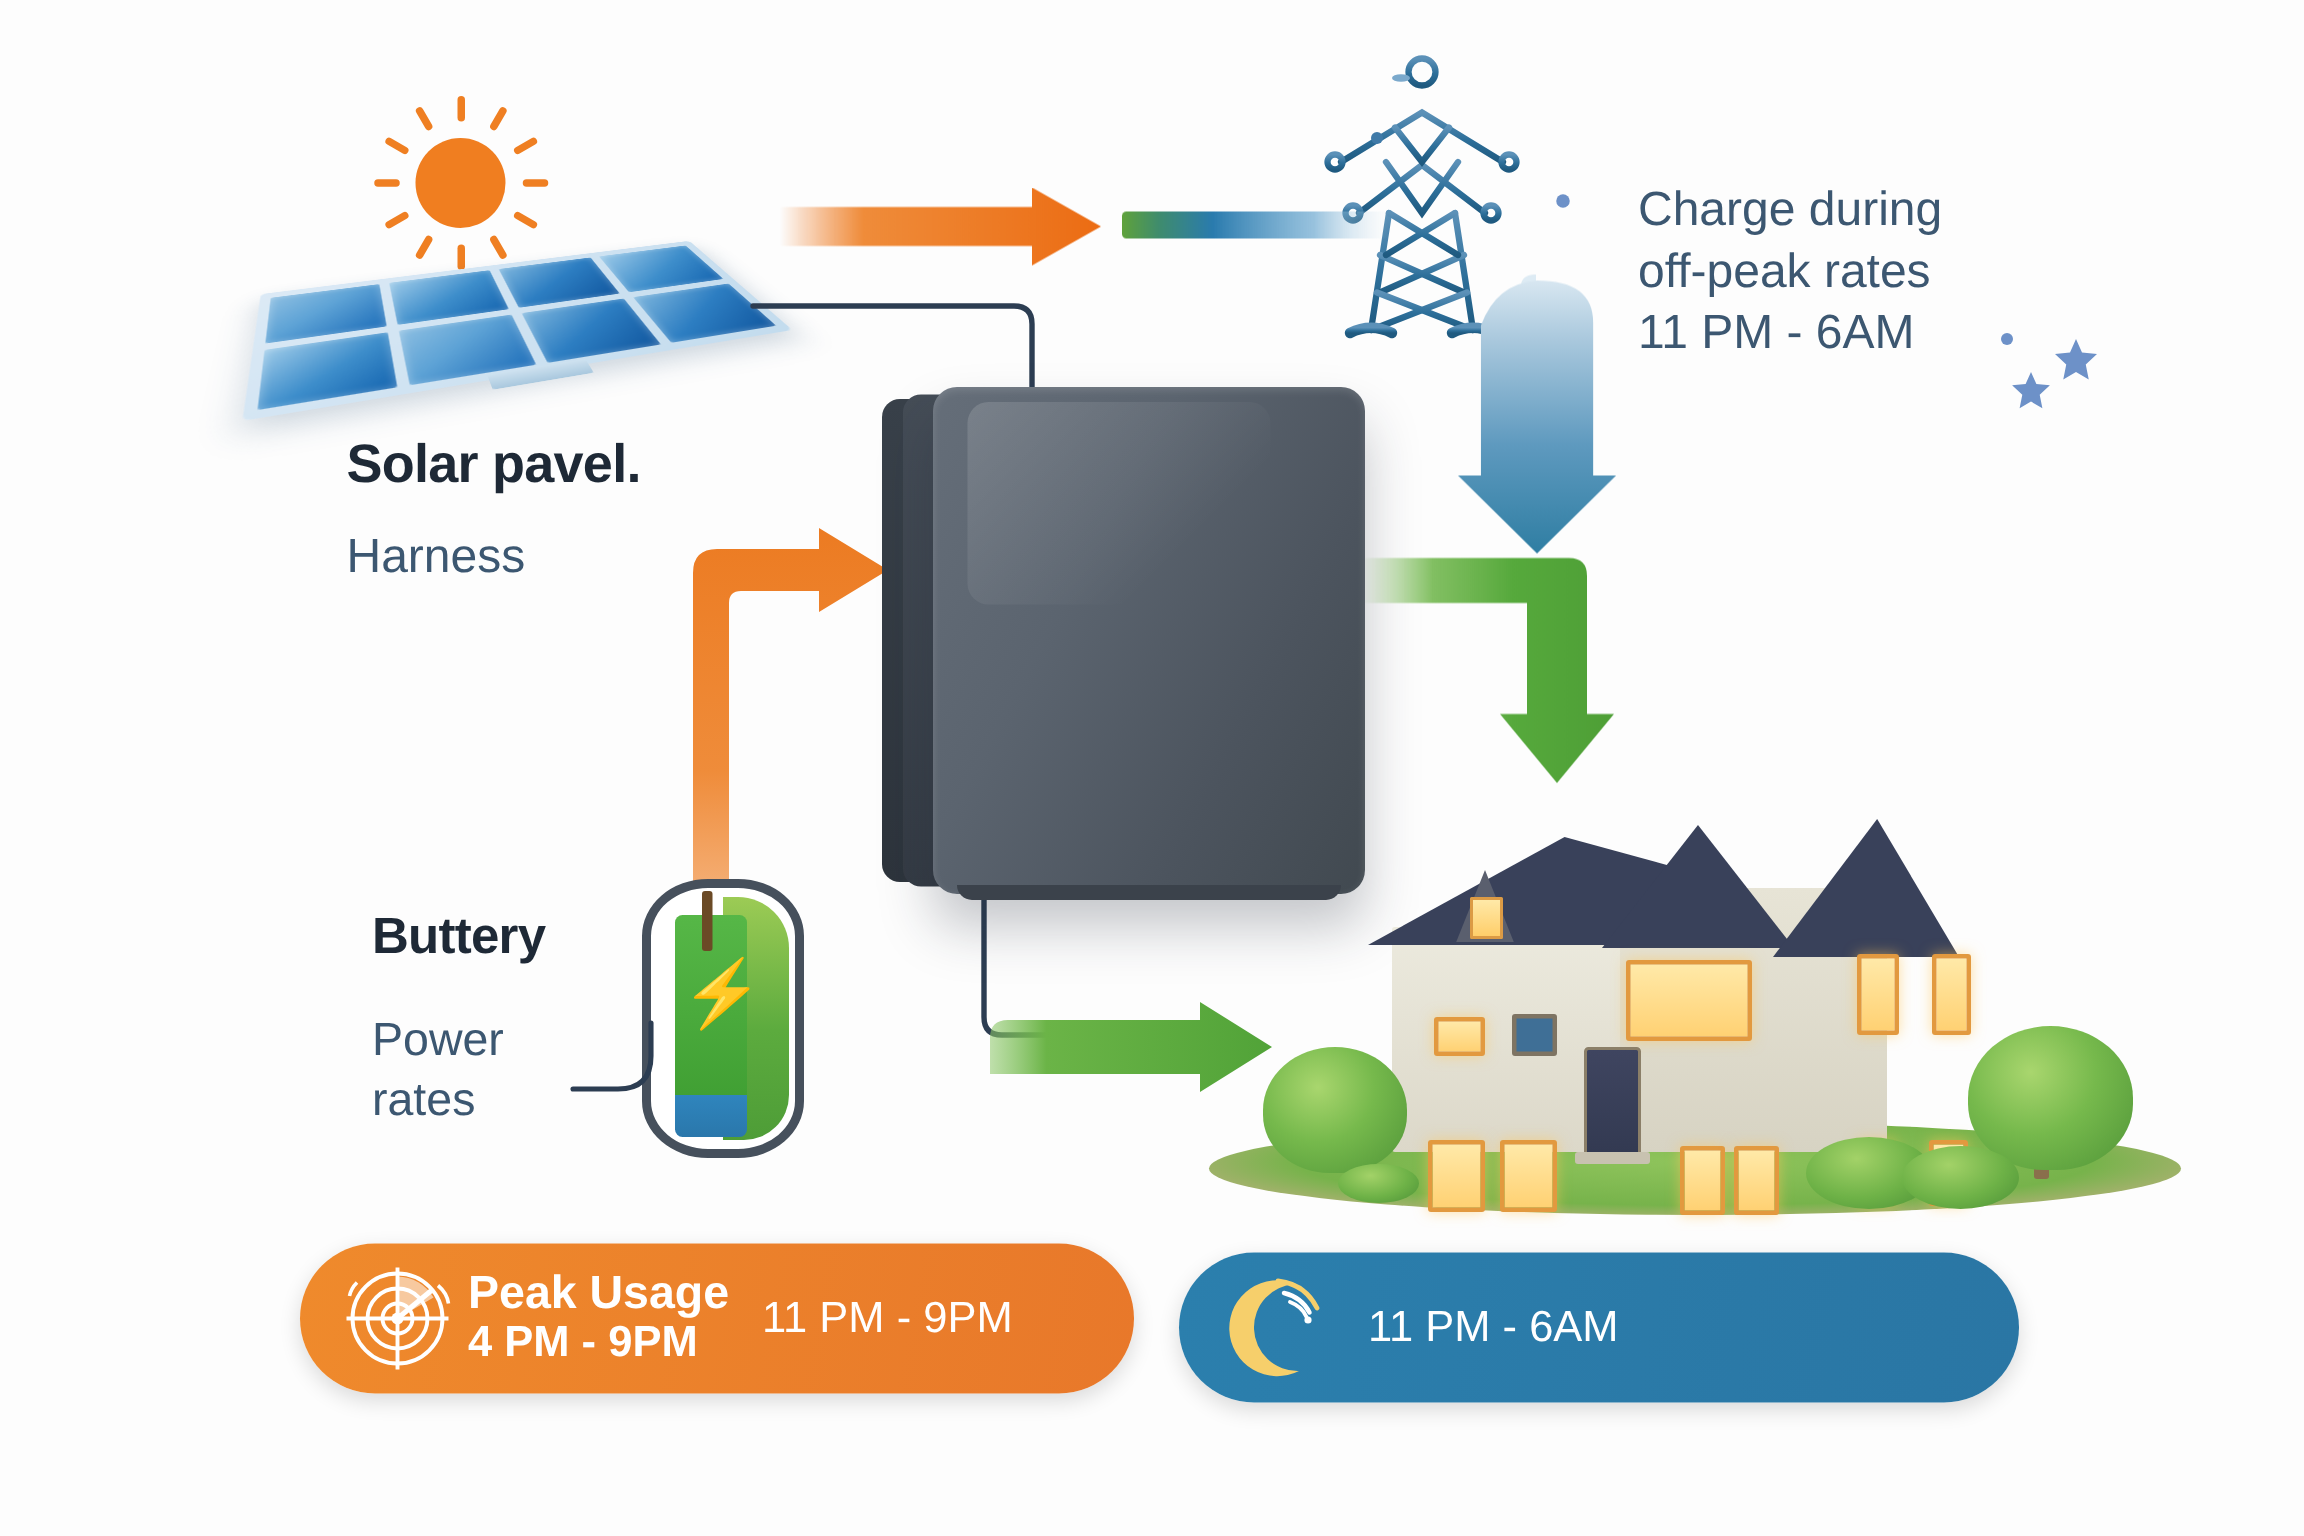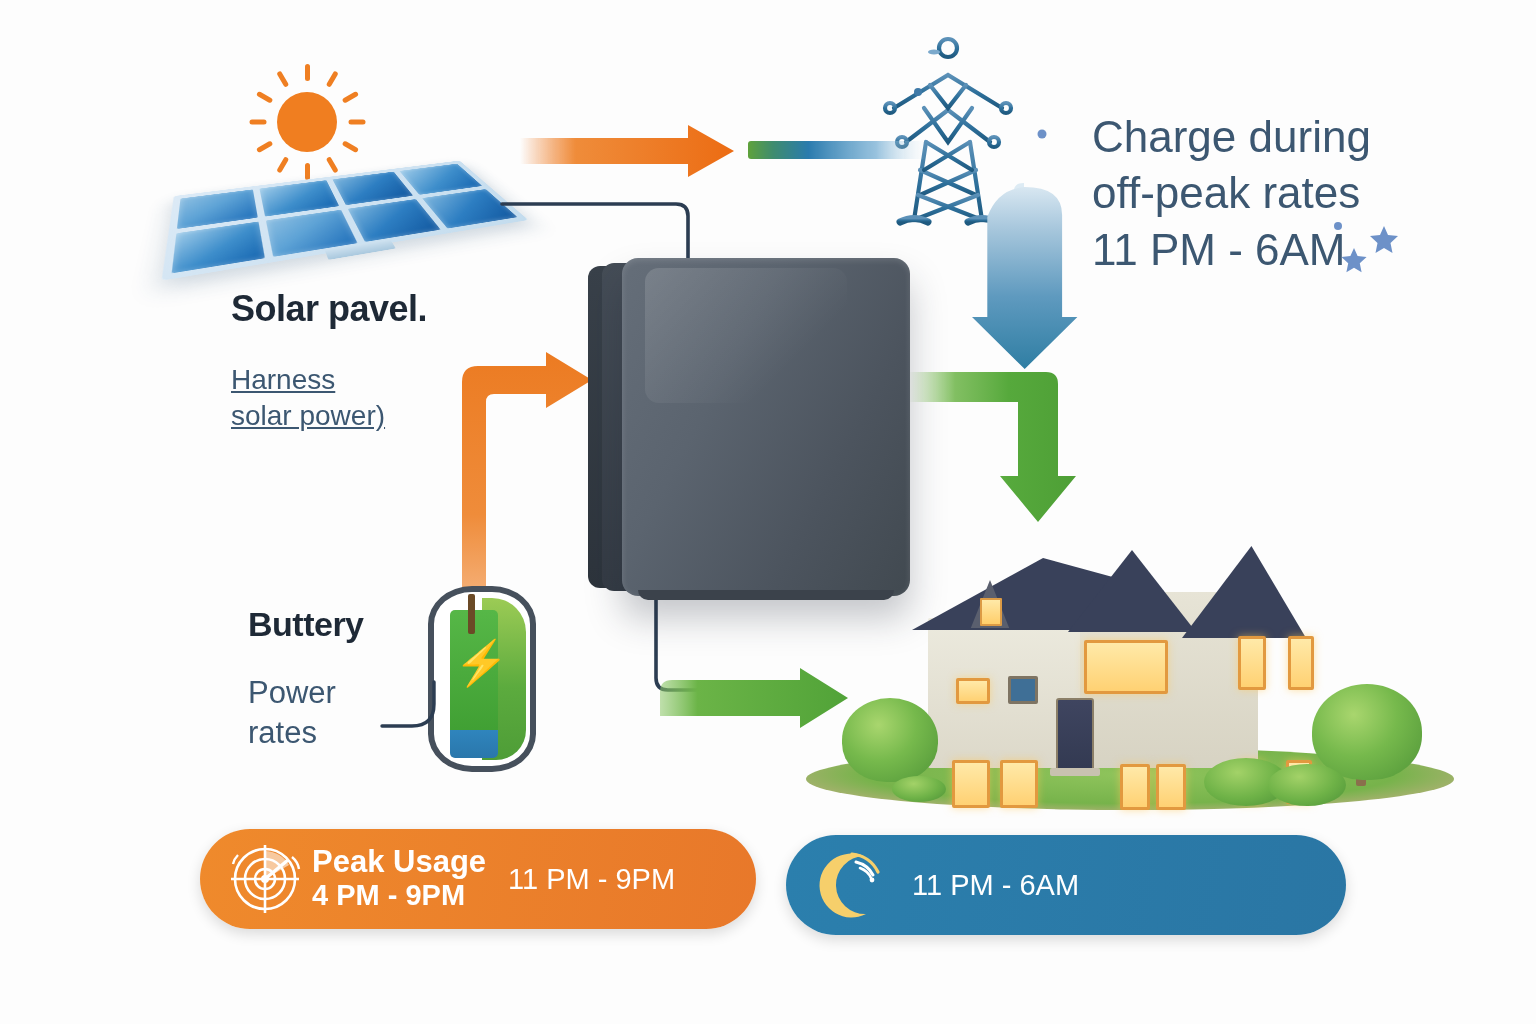--- a/index.html
+++ b/index.html
@@ -25,31 +25,31 @@
   }
   .lbl-sub {
     color: #3c5771;
     line-height: 1.28;
     white-space: nowrap;
   }
 
   
   #solar-label { left: 231px; top: 288px; }
   #solar-title { font-size: 36px; }
-  #solar-sub { font-size: 28px; margin-top: 32px; text-decoration: underline; }
+  #solar-sub { font-size: 32px; margin-top: 20px; }
 
   
   #battery-label { left: 248px; top: 605px; }
   #battery-title { font-size: 34px; }
   #battery-sub { font-size: 31px; margin-top: 29px; }
 
   
   #grid-label { left: 1092px; top: 105px; }
   #grid-title { font-size: 40px; }
-  #grid-sub { font-size: 44px; margin-top: 4px; }
+  #grid-sub { font-size: 32px; margin-top: 14px; }
 
   
   #sun { left: 247px; top: 62px; width: 120px; height: 120px; }
   #sun-core {
     position: absolute; left: 30px; top: 30px;
     width: 60px; height: 60px; border-radius: 50%;
     background: #f07e20;
   }
   .ray {
     position: absolute; left: 58px; top: 2px;
@@ -312,21 +312,20 @@
           <div class="cell c3"></div>
       </div>
     </div>
     <div id="panel-legs"></div>
   </div>
 
   <div id="solar-label" class="abs">
     <div id="solar-title" class="lbl-title">Solar pavel.</div>
     <div id="solar-sub" class="lbl-sub">
       <div>Harness</div>
-      <div>solar power)</div>
     </div>
   </div>
 
   <svg id="tower" class="abs" viewBox="0 0 160 218">
     <defs>
       <linearGradient id="twg" x1="0" y1="0" x2="0" y2="1">
         <stop offset="0%" stop-color="#5c91b8"></stop>
         <stop offset="55%" stop-color="#2d6f9a"></stop>
         <stop offset="100%" stop-color="#1f5a80"></stop>
       </linearGradient>

